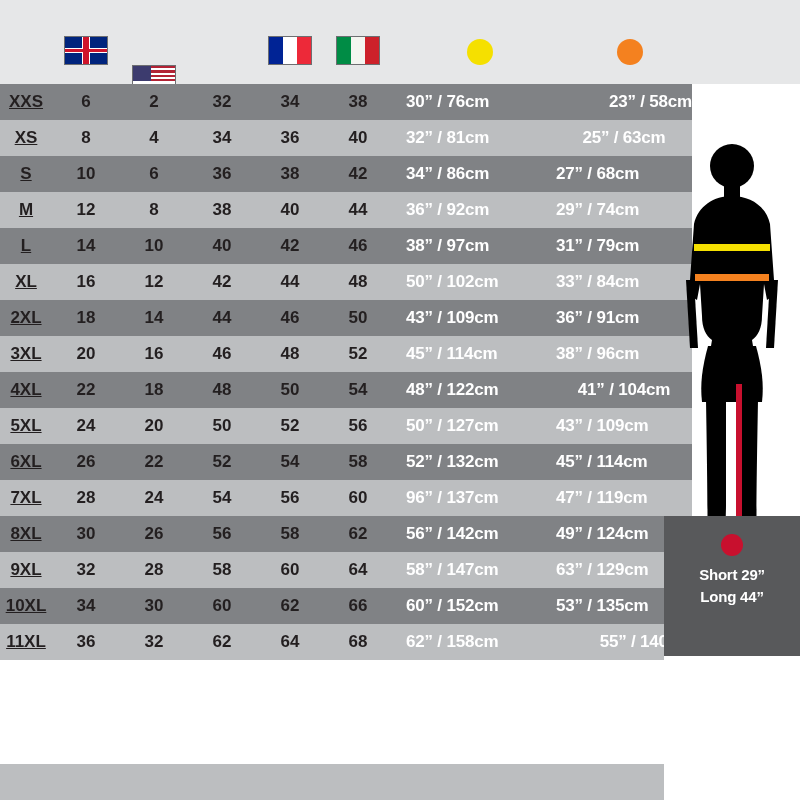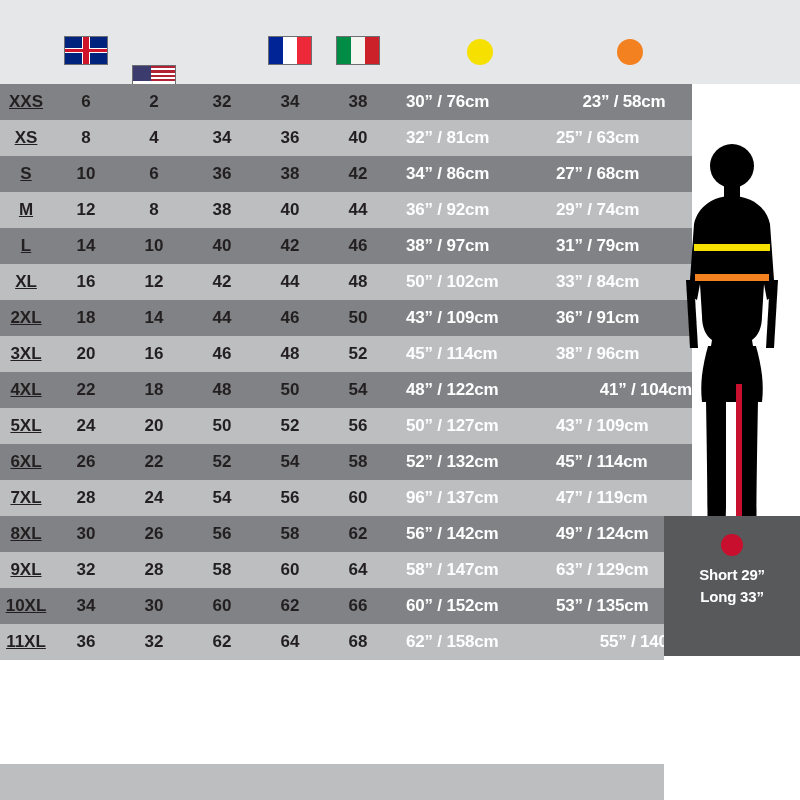--- a/index.html
+++ b/index.html
@@ -262,32 +262,32 @@
     </colgroup>
     <tbody id="tbody">
         <tr class="row-a">
           <td class="sizelabel">XXS</td>
           <td class="numcell">6</td>
           <td class="numcell">2</td>
           <td class="numcell">32</td>
           <td class="numcell">34</td>
           <td class="numcell">38</td>
           <td class="meascell" style="text-align: left; padding-left: 14px;">30” / 76cm</td>
-          <td class="meascell" style="text-align: center; padding-left: 14px;">23” / 58cm</td>
+          <td class="meascell" style="text-align: right; padding-left: 14px;">23” / 58cm</td>
           <td class="figcell"></td>
         </tr>
         <tr class="row-b">
           <td class="sizelabel">XS</td>
           <td class="numcell">8</td>
           <td class="numcell">4</td>
           <td class="numcell">34</td>
           <td class="numcell">36</td>
           <td class="numcell">40</td>
           <td class="meascell" style="text-align: left; padding-left: 14px;">32” / 81cm</td>
-          <td class="meascell" style="text-align: left; padding-left: 14px;">25” / 63cm</td>
+          <td class="meascell" style="text-align: center; padding-left: 14px;">25” / 63cm</td>
           <td class="figcell"></td>
         </tr>
         <tr class="row-a">
           <td class="sizelabel">S</td>
           <td class="numcell">10</td>
           <td class="numcell">6</td>
           <td class="numcell">36</td>
           <td class="numcell">38</td>
           <td class="numcell">42</td>
           <td class="meascell" style="text-align: left; padding-left: 14px;">34” / 86cm</td>
@@ -350,21 +350,21 @@
           <td class="figcell"></td>
         </tr>
         <tr class="row-a">
           <td class="sizelabel">4XL</td>
           <td class="numcell">22</td>
           <td class="numcell">18</td>
           <td class="numcell">48</td>
           <td class="numcell">50</td>
           <td class="numcell">54</td>
           <td class="meascell" style="text-align: left; padding-left: 14px;">48” / 122cm</td>
-          <td class="meascell" style="text-align: right; padding-left: 14px;">41” / 104cm</td>
+          <td class="meascell" style="text-align: center; padding-left: 14px;">41” / 104cm</td>
           <td class="figcell"></td>
         </tr>
         <tr class="row-b">
           <td class="sizelabel">5XL</td>
           <td class="numcell">24</td>
           <td class="numcell">20</td>
           <td class="numcell">50</td>
           <td class="numcell">52</td>
           <td class="numcell">56</td>
           <td class="meascell" style="text-align: left; padding-left: 14px;">50” / 127cm</td>
@@ -501,18 +501,18 @@
 
       <rect x="31" y="190" width="74" height="7" fill="#f4811f"></rect>
 
       <rect x="72" y="300" width="6" height="172" fill="#c8102e"></rect>
     </svg>
   </div>
 
   <div class="lengthbox">
     <div class="dotred"></div>
     <div class="lrow">Short 29”</div>
-    <div class="lrow">Long 33”</div>
+    <div class="lrow">Long 44”</div>
   </div>
 
   <div class="bottomstrip"></div>
   <div class="bottomstrip-right"></div>
 </div>
 
 </body></html>

